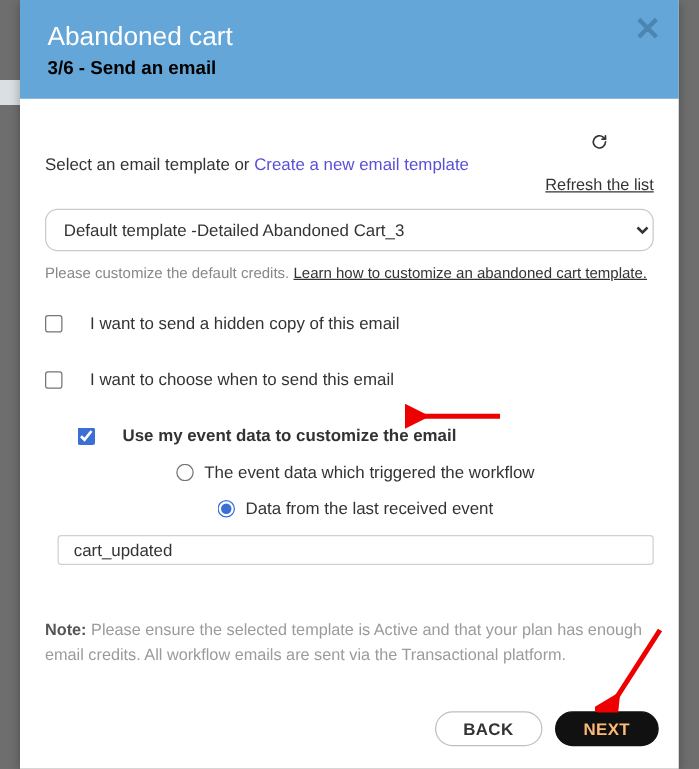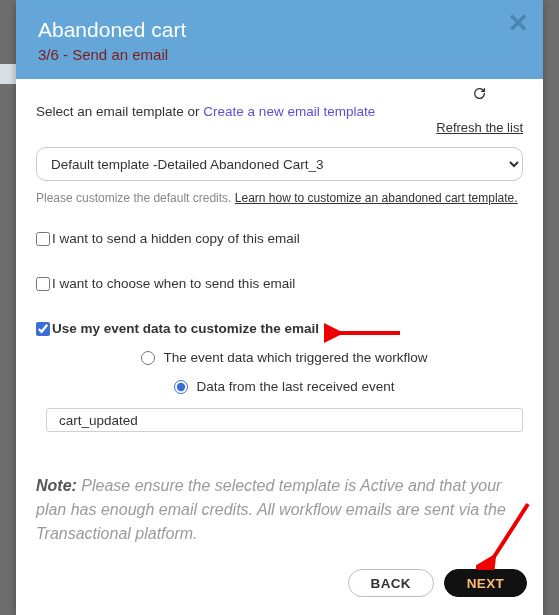--- a/index.html
+++ b/index.html
@@ -14,28 +14,28 @@
       box-shadow: 0 2px 8px rgba(0,0,0,.3);
       display: flex; flex-direction: column;
     }
     .modal-header {
       background: #64a6d8;
       color: #fff;
       padding: 18px 22px 16px;
       position: relative;
     }
     .modal-title { font-size: 21px; font-weight: 400; margin-bottom: 4px; }
-    .modal-subtitle { font-size: 15px; font-weight: 400; color: #7f1d1d; }
+    .modal-subtitle { font-size: 15px; font-weight: 700; color: #000000; }
     .close-x {
       position: absolute; top: 10px; right: 14px;
       font-size: 26px; color: #4b86b2; cursor: pointer;
       font-weight: bold; line-height: 1;
     }
     .modal-body {
-      padding: 8px 20px 12px;
+      padding: 28px 20px 12px;
       color: #333; font-size: 13.5px;
       flex: 1;
       overflow: auto;
     }
     .row-top {
       display: flex; justify-content: space-between; align-items: center;
       margin-bottom: 12px;
     }
     .select-label { font-size: 13.5px; color: #333; }
     .link-purple { color: #5a4fd9; text-decoration: none; cursor: pointer; }
@@ -49,35 +49,35 @@
       border: 1px solid #c9c9c9;
       border-radius: 10px;
       background: #fff;
       appearance: auto;
       color: #333;
     }
     .hint {
       margin-top: 10px; font-size: 12px; color: #888;
     }
     .hint a { color: #333; text-decoration: underline; cursor: pointer; }
-    .chk-row { margin-top: 26px; display: flex; align-items: center; gap: 2px; font-size: 13.5px; color: #333;}
+    .chk-row { margin-top: 26px; display: flex; align-items: center; gap: 22px; font-size: 13.5px; color: #333;}
     .chk-row input[type=checkbox] { width: 14px; height: 14px; cursor: pointer; accent-color: #3c6fd6;}
-    .chk-row.bold { font-weight: 700; }
+    .chk-row.bold { font-weight: 700; margin-left: 26px; }
     .options-group { margin-top: 14px; padding-left: 10px; }
     .radio-row { display: flex; align-items: center; gap: 8px; font-size: 13.5px; margin-top: 14px; color: #333; justify-content: center; }
     .radio-row input[type=radio] { width: 14px; height: 14px; cursor: pointer; accent-color: #3c6fd6;}
     .event-input {
       margin-top: 14px; margin-left: 0px;
       width: 100%; height: 24px;
       padding: 0 12px;
       border: 1px solid #d0d0d0;
       border-radius: 3px;
       font-size: 13.5px; color: #333;
     }
-    .note { margin-top: 42px; font-size: 16px; color: #9b9b9b; line-height: 1.5; font-style: italic;}
+    .note { margin-top: 42px; font-size: 13px; color: #9b9b9b; line-height: 1.5;}
     .note b { color: #555; font-weight: 700; }
     .modal-footer {
       padding: 10px 16px 18px;
       display: flex; justify-content: flex-end; gap: 10px;
     }
     .btn {
       height: 28px; padding: 0 22px;
       border-radius: 20px;
       font-size: 13.5px; font-weight: 700;
       cursor: pointer;

